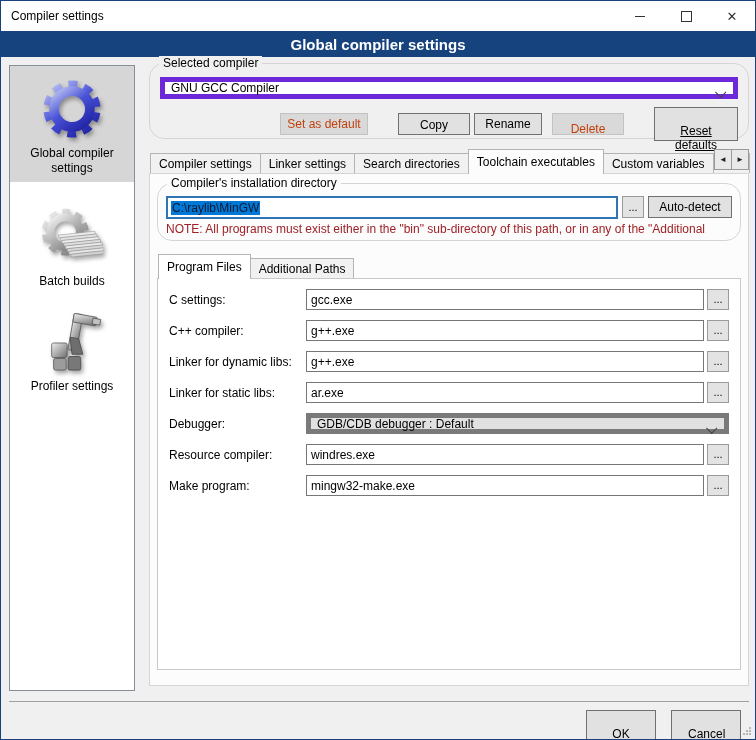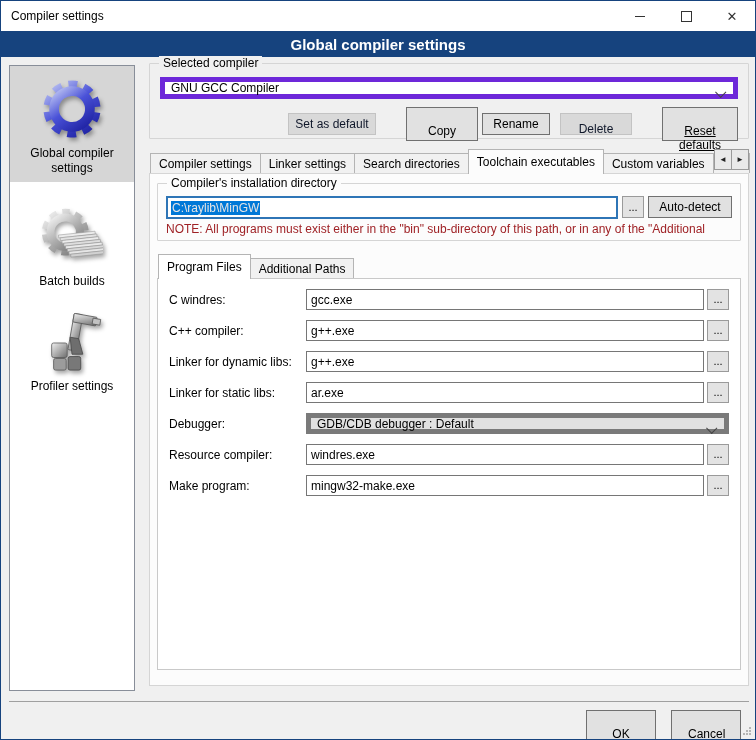--- a/index.html
+++ b/index.html
@@ -24,54 +24,54 @@
   
   .sidebar{position:absolute;left:8px;top:64px;width:126px;height:626px;background:#fff;
            border:1px solid #888e99;box-sizing:border-box;}
   .side-item{text-align:center;padding:8px 2px 6px;cursor:default;}
   .side-item.selected{background:#d6d6d6;}
   .side-item .icon-wrap{height:66px;display:flex;align-items:flex-end;justify-content:center;margin-bottom:6px;}
   .side-item .slabel{font-size:12px;line-height:15px;color:#000;}
   .icon-shadow{filter:drop-shadow(2px 3px 2px rgba(0,0,0,0.35));}
   
   .main{position:absolute;left:148px;top:62px;width:600px;height:621px;}
-  .groupbox{position:relative;border:1px solid #d5d5d5;border-radius:1px;box-sizing:border-box;}
+  .groupbox{position:relative;border:1px solid #d5d5d5;border-radius:15px;box-sizing:border-box;}
   .groupbox>.legend{position:absolute;top:-8px;left:9px;padding:0 4px;font-size:12px;}
   .gb-outer{background:transparent;}
   .gb-outer>.legend{background:#f0f0f0;}
   
   .combobox{height:22px;border:5px solid #6d28d9;background:#fff;display:flex;align-items:center;
             padding:0 24px 0 6px;position:relative;box-sizing:border-box;cursor:default;}
   .combobox.gray{background:#e1e1e1;border-color:#7a7a7a;}
   .combo-chevron{position:absolute;right:9px;top:7px;width:7px;height:7px;
                  border-right:1px solid #444;border-bottom:1px solid #444;transform:rotate(45deg) translateY(-1px);}
   
   .btn{height:22px;background:#e1e1e1;border:1px solid #707070;font-family:"Liberation Sans",sans-serif;
        font-size:12px;color:#000;padding:0 10px;box-sizing:border-box;cursor:default;}
-  .btn.disabled{background:#d9d9d9;border-color:#c3c3c3;color:#0f172a;}
+  .btn.disabled{background:#d9d9d9;border-color:#c3c3c3;color:#c2410c;}
   .btnrow{display:flex;justify-content:flex-end;align-items:center;margin:8px 10px 0;}
   
   .tabstrip{position:relative;display:flex;align-items:flex-end;height:25px;margin-top:9px;padding-left:1px;}
   .tab{height:20px;line-height:20px;padding:0 8px;background:#f1f1f1;border:1px solid #b4b4b4;
        border-bottom:none;margin-right:-1px;white-space:nowrap;cursor:default;box-sizing:border-box;}
   .tab.active{height:25px;line-height:24px;background:#fcfcfc;position:relative;z-index:3;margin-bottom:-1px;}
   .tab.clip{width:40px;overflow:hidden;}
   .tab-arrows{position:absolute;right:0;bottom:3px;display:flex;z-index:4;}
   .tab-arrow{width:16px;height:19px;background:#e9e9e9;border:1px solid #9a9a9a;font-size:8px;
              display:flex;align-items:center;justify-content:center;margin-left:-1px;cursor:default;color:#222;}
   
   .tabpage{position:relative;z-index:1;height:513px;background:#fcfcfc;border:1px solid #d5d5d5;
            box-sizing:border-box;padding:9px 7px 0;}
   .gb-inner{height:58px;}
   .gb-inner>.legend{background:#fcfcfc;}
   .pathrow{display:flex;align-items:stretch;margin:12px 8px 0;height:23px;gap:4px;}
   .textbox{border:1px solid #767676;background:#fff;display:flex;align-items:center;
            padding:0 4px;box-sizing:border-box;overflow:hidden;white-space:nowrap;}
   .textbox.focused{border:2px solid #2e75b6;padding:0 3px;}
-  .textbox .selected{background:#0078d7;color:#e5e5e5;padding:0 1px;}
+  .textbox .selected{background:#0078d7;color:#0f172a;padding:0 1px;}
   .path-input{flex:1;}
   .browse{width:22px;padding:0;flex:0 0 22px;font-size:11px;line-height:1;background:#e3e3e3;border:1px solid #9a9a9a;}
   .autodetect{flex:0 0 84px;padding:0;}
   .note{margin:3px 8px 0;color:#9f2125;font-size:12px;white-space:nowrap;overflow:hidden;}
   
   .innerstrip{margin-top:13px;height:24px;}
   .innerstrip .tab.active{background:#fff;}
   .innerpage{height:392px;background:#fff;border:1px solid #c9c9c9;box-sizing:border-box;
              padding:10px 11px 0;position:relative;z-index:1;}
   .frow{display:flex;align-items:center;margin-bottom:10px;height:21px;gap:3px;}
@@ -186,24 +186,24 @@
   <div class="main">
 
     <div class="groupbox gb-outer" style="height:76px;">
       <span class="legend">Selected compiler</span>
       <div class="combobox" style="margin:13px 10px 0;">
         <span>GNU GCC Compiler</span>
         <span class="combo-chevron"></span>
       </div>
       <div class="btnrow">
         <button class="btn disabled" style="width:88px;padding:0;">Set as default</button>
-        <button class="btn" style="width:72px;padding:16px;margin-left:30px;">Copy</button>
+        <button class="btn" style="width:72px;padding:4px;margin-left:30px;">Copy</button>
         <button class="btn" style="width:68px;padding:0;margin-left:4px;">Rename</button>
         <button class="btn disabled" style="width:72px;padding:8px;margin-left:10px;">Delete</button>
-        <button class="btn" style="width:76px;padding:16px;margin-left:30px;text-decoration:underline;">Reset defaults</button>
+        <button class="btn" style="width:84px;padding:16px;margin-left:30px;text-decoration:underline;">Reset defaults</button>
       </div>
     </div>
 
     <div class="tabstrip">
       <div class="tab">Compiler settings</div>
       <div class="tab">Linker settings</div>
       <div class="tab">Search directories</div>
       <div class="tab active">Toolchain executables</div>
       <div class="tab">Custom variables</div>
       <div class="tab clip">Build options</div>
@@ -232,21 +232,21 @@
       </div>
 
       <div class="tabstrip innerstrip">
         <div class="tab active">Program Files</div>
         <div class="tab">Additional Paths</div>
       </div>
 
       <div class="innerpage">
 
         <div class="frow">
-          <span class="flabel">C windres:</span>
+          <span class="flabel">C settings:</span>
           <div class="textbox">
               <span>gcc.exe</span>
             </div>
           <button class="btn browse">...</button>
         </div>
 
         <div class="frow">
           <span class="flabel">C++ compiler:</span>
           <div class="textbox">
               <span>g++.exe</span>

